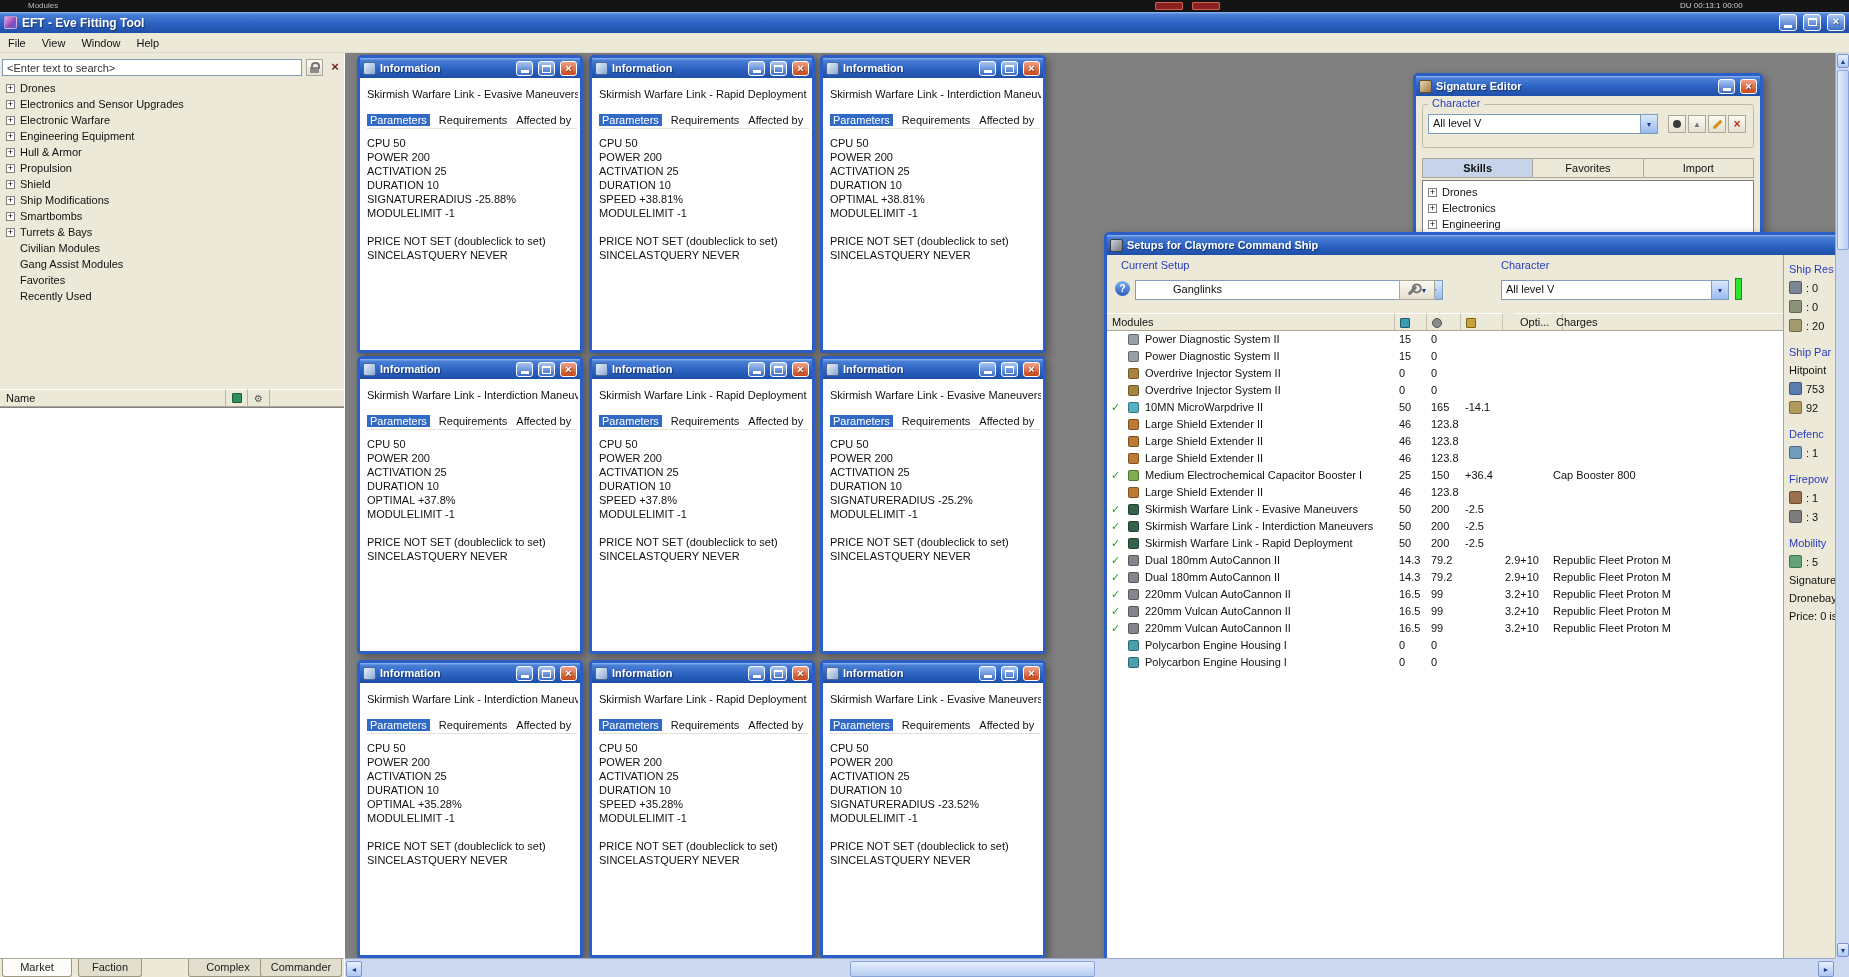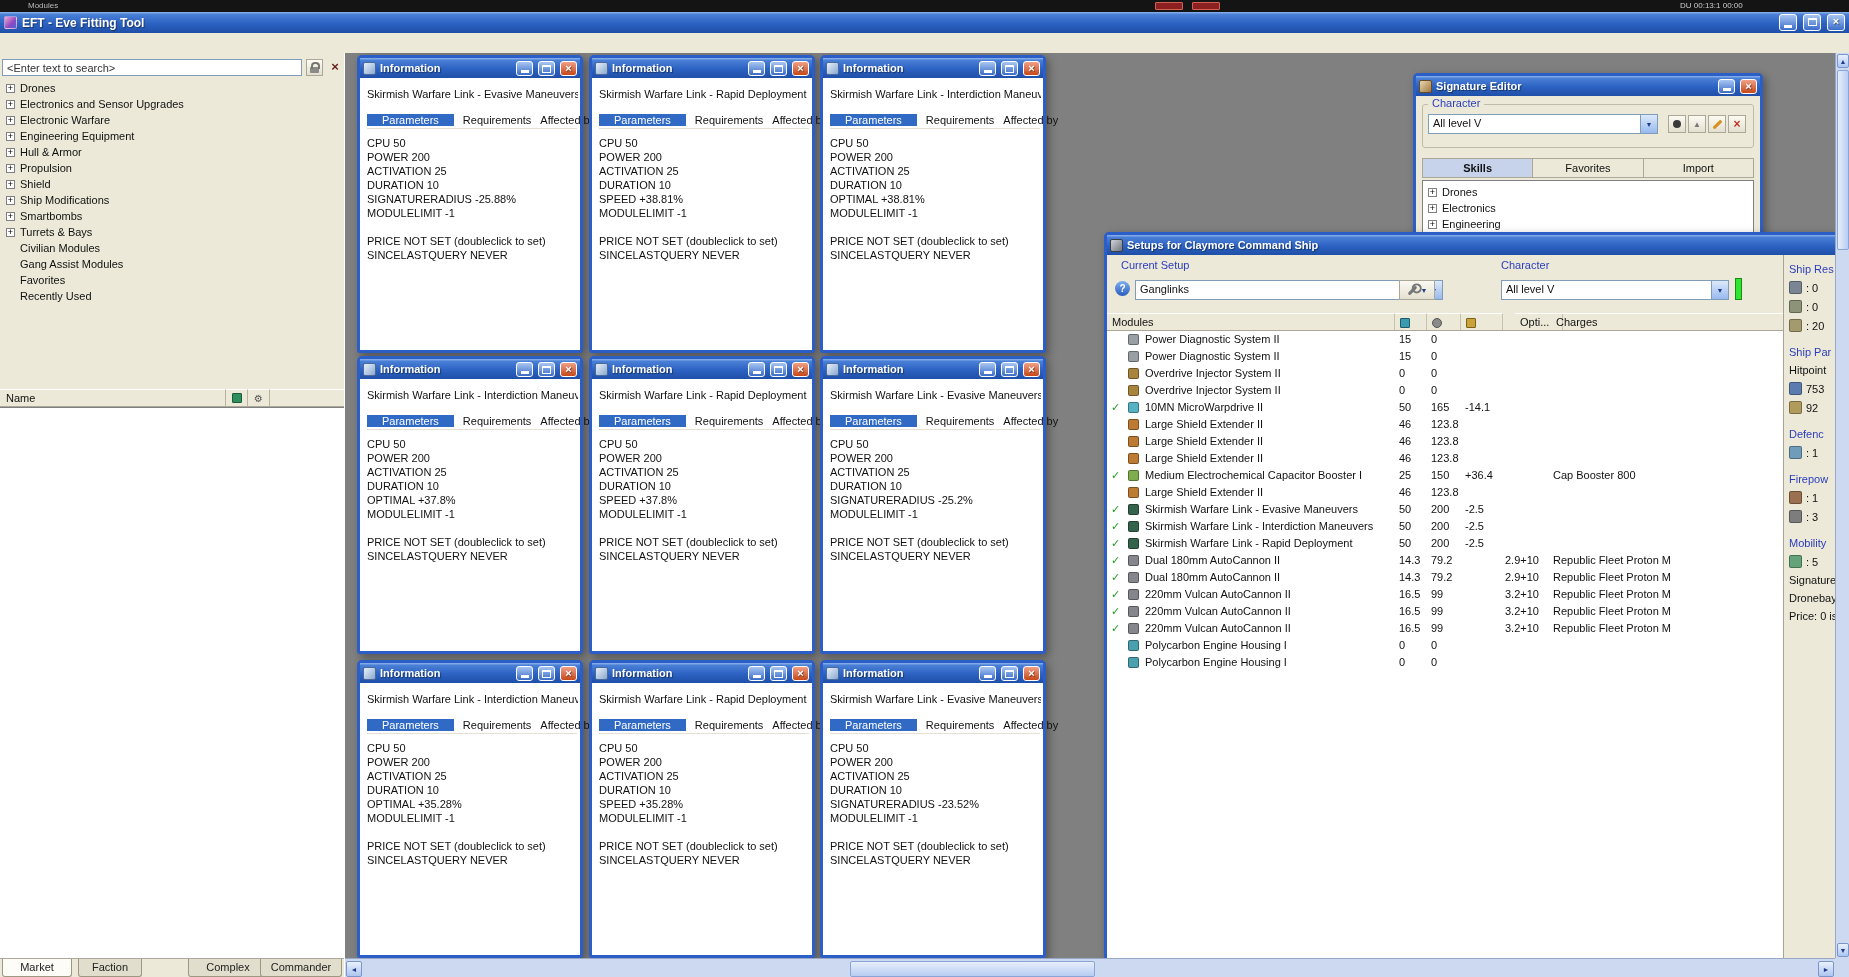--- a/index.html
+++ b/index.html
@@ -82,21 +82,21 @@
   .info-win:nth-of-type(3){ left:475px; top:2px; }
   .info-win:nth-of-type(4){ left:12px;  top:303px; }
   .info-win:nth-of-type(5){ left:244px; top:303px; }
   .info-win:nth-of-type(6){ left:475px; top:303px; }
   .info-win:nth-of-type(7){ left:12px;  top:607px; }
   .info-win:nth-of-type(8){ left:244px; top:607px; }
   .info-win:nth-of-type(9){ left:475px; top:607px; }
   .info-client { position:absolute; top:20px; left:0; right:0; bottom:0; background:#fff; }
   .iw-sub { position:absolute; top:10px; left:7px; right:2px; font-size:11px; color:#111; white-space:nowrap; overflow:hidden; }
   .iw-tabs { position:absolute; top:36px; left:7px; right:3px; display:flex; gap:9px; font-size:11px; color:#111; padding-bottom:2px; border-bottom:1px solid #e4e1d4; white-space:nowrap; }
-  .itab.sel { background:#316ac5; color:#fff; padding:0 15px; }
+  .itab.sel { background:#316ac5; color:#fff; padding:0 3px; }
   .iw-text { position:absolute; top:58px; left:7px; right:3px; bottom:3px; font-size:11px; line-height:14px; color:#111; white-space:pre-line; overflow:hidden; }
 
   
   #char-editor { left:1068px; top:20px; width:350px; height:236px; z-index:20; }
   .ce-group { position:absolute; left:6px; top:28px; right:6px; height:44px; border:1px solid #c0bcaa; border-radius:3px; }
   .ce-group-label { position:absolute; left:12px; top:21px; background:#ece9d8; padding:0 4px; color:#2a3cc0; font-size:11px; z-index:2; }
   .dd { position:absolute; height:20px; background:#fff; border:1px solid #7f9db9; display:flex; }
   .dd-text { flex:1; font-size:11px; padding:2px 4px; color:#111; white-space:nowrap; overflow:hidden; }
   .dd-btn { width:17px; background:linear-gradient(180deg,#dce9fb,#98b9ee); border-left:1px solid #7f9db9; display:flex; align-items:center; justify-content:center; }
   .dd-ar { font-size:7px; color:#1e3c8c; }
@@ -113,21 +113,21 @@
   .ce-tab.active { background:#c6d3ea; font-weight:bold; }
   #ce-list { position:absolute; left:6px; top:104px; right:6px; bottom:5px; background:#fff; border:1px solid #808080; padding:3px 0 0 5px; overflow:hidden; }
 
   
   #setups { left:759px; top:179px; width:782px; height:748px; z-index:30; }
   #setups-toolbar { position:absolute; top:20px; left:0; width:676px; height:58px; }
   .blue-label { position:absolute; color:#2a3cc0; font-size:11px; white-space:nowrap; }
   #cs-label { left:14px; top:4px; }
   #char-label { left:394px; top:4px; }
   #help-ico { position:absolute; left:8px; top:26px; width:15px; height:15px; border-radius:50%; background:linear-gradient(180deg,#7fb0f0,#2a5cc0); color:#fff; font-size:10px; font-weight:bold; text-align:center; line-height:15px; }
-  #dd-setup { left:28px; top:25px; width:308px; }
+  #dd-setup { left:28px; top:25px; width:308px;padding-left:33px; }
   #wrench-btn { position:absolute; left:292px; top:25px; width:36px; height:20px; border:1px solid #aca899; background:linear-gradient(#fbfaf2,#e4e0d0); display:flex; align-items:center; justify-content:center; gap:3px; }
   .ico-wrench { width:11px; height:3px; background:#777; border-radius:2px; transform:rotate(-45deg); position:relative; }
   .ico-wrench::after { content:''; position:absolute; right:-4px; top:-2px; width:6px; height:6px; border:2px solid #777; border-radius:50%; }
   #dd-char { left:394px; top:25px; width:228px; }
   #green-ind { position:absolute; left:628px; top:23px; width:7px; height:22px; background:#2ee62e; border:1px solid #1a8a1a; }
 
   #m-header { position:absolute; top:78px; left:0; width:676px; height:18px; background:#ece9d8; border-bottom:1px solid #aca899; }
   .mh-cell { position:absolute; top:0; height:17px; border-right:1px solid #c6c2b0; border-top:1px solid #fff; font-size:11px; padding:2px 5px; color:#111; overflow:hidden; white-space:nowrap; }
   #mh-mod { left:0; width:288px; }
   #mh-i1 { left:288px; width:32px; } #mh-i2 { left:320px; width:34px; } #mh-i3 { left:354px; width:42px; }
@@ -188,20 +188,27 @@
           <i class="g-min"></i>
         </span>
       <span class="tbb main">
           <i class="g-max"></i>
         </span>
       <span class="tbb main">
           <i class="g-close">×</i>
         </span>
     </div>
 
+    <div id="menubar">
+
+    <span class="menu-item">File</span>
+        <span class="menu-item">View</span>
+        <span class="menu-item">Window</span>
+        <span class="menu-item">Help</span>
+      </div>
 
     <div id="left-panel">
       <input id="search-input" placeholder="&lt;Enter text to search&gt;" style="">
       <span id="lock-btn">
           <i class="padlock"></i>
         </span>
       <span id="clear-x">×</span>
 
       <div id="market-tree">
 

